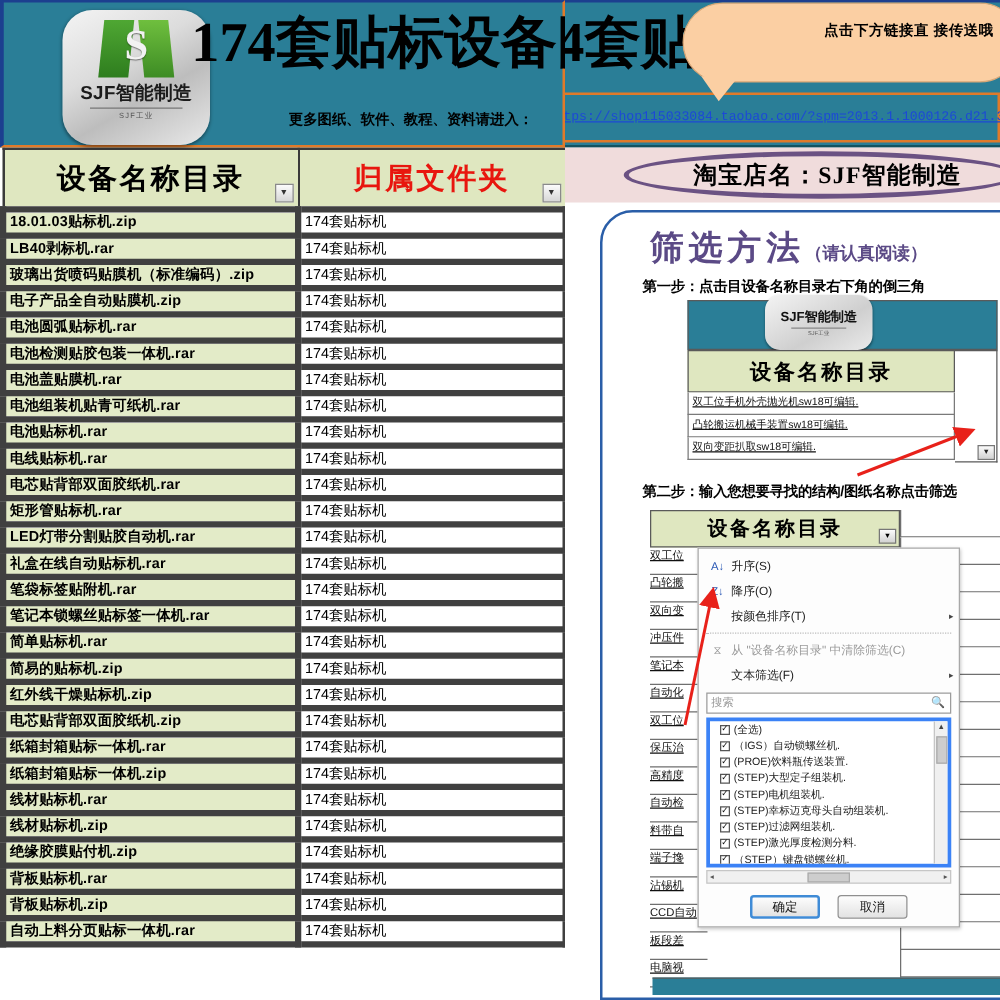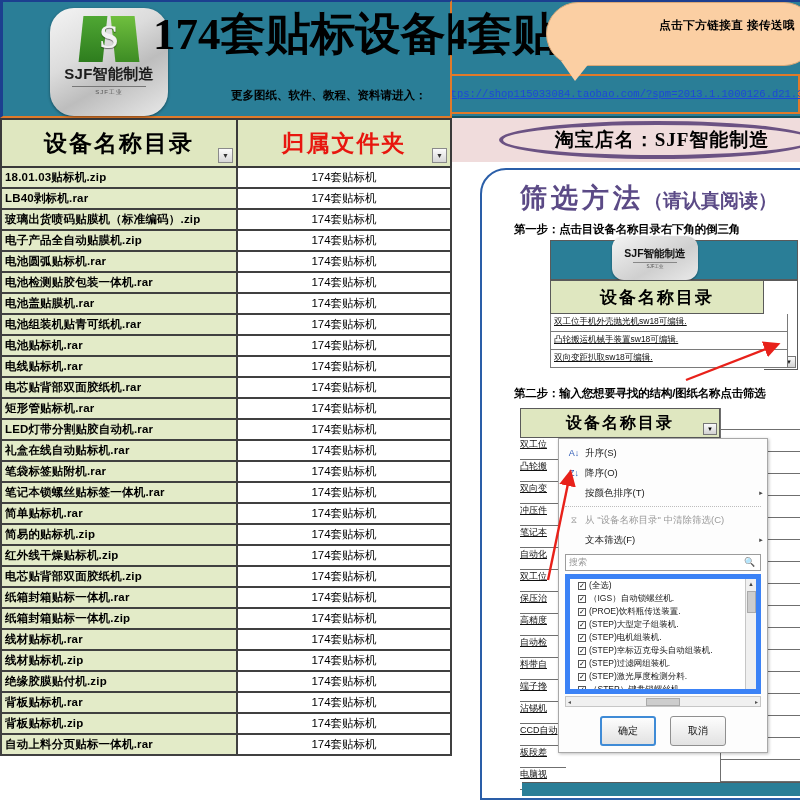--- a/index.html
+++ b/index.html
@@ -62,21 +62,21 @@
     letter-spacing: 0px; white-space: nowrap;
   }
   .more-line {
     position: absolute; left: 228px; top: 86px;
     font-size: 11.5px; font-weight: bold; color: #000; white-space: nowrap;
   }
 
   
   .tbl { width: 452px; border-collapse: collapse; table-layout: fixed; }
   .tbl th, .tbl td {
-    border: 2px solid #404040;
+    border: 5px solid #404040;
     font-size: 11.5px; color: #000;
     height: 21px; padding: 0 3px;
     overflow: hidden; white-space: nowrap;
   }
   .tbl col.c1 { width: 236px; }
   .tbl col.c2 { width: 214px; }
   .hdr-cell {
     background: #dfe7c0;
     height: 48px !important;
     text-align: center;
@@ -90,21 +90,21 @@
   .hdr-cell.red .htxt { color: #e8160e; }
   .filter-btn {
     position: absolute; right: 3px; bottom: 3px;
     width: 15px; height: 15px;
     background: linear-gradient(180deg,#fbfbfb,#d7d7d7);
     border: 1px solid #8a8a8a;
     display: flex; align-items: center; justify-content: center;
     font-size: 7px; color: #333; line-height: 1;
   }
   td.name-cell { background: #e3ebc8; font-weight: bold; text-align: left; letter-spacing: .2px;}
-  td.folder-cell { background: #ffffff; text-align: center; }
+  td.folder-cell { background: #ffffff; }
 
   
   .right-pane {
     position: absolute; left: 452px; top: 0; width: 348px; height: 800px;
     background: #ffffff; overflow: hidden;
   }
   .right-teal {
     position: absolute; left: 0; top: 0; width: 348px; height: 118px;
     background: #2a7e97;
     border-top: 2px solid #1c3f8f; border-bottom: 2px solid #14525f;
@@ -165,21 +165,21 @@
     position: absolute; left: 28px; top: 168px; width: 340px; height: 632px;
     border: 2px solid #2a5ea8; border-radius: 26px 0 0 0;
     background: #ffffff; overflow: hidden;
   }
   .guide-title {
     position: absolute; left: 38px; top: 10px; white-space: nowrap;
     font-family: "Liberation Serif", serif;
     font-size: 27px; font-weight: bold; color: #5b4a86; letter-spacing: 4px;
   }
   .guide-title .sub {
-    font-size: 19px; letter-spacing: 0px; color: #5b4a86; font-weight: bold;
+    font-size: 14px; letter-spacing: 0px; color: #5b4a86; font-weight: bold;
   }
   .step-label {
     position: absolute; font-size: 11.5px; font-weight: bold; color: #000;
     white-space: nowrap; letter-spacing: -.2px;
   }
   .step1-label { left: 32px; top: 52px; }
   .step2-label { left: 32px; top: 216px; }
 
   
   .mini1 { position: absolute; left: 68px; top: 70px; width: 248px; height: 130px; }
@@ -207,21 +207,21 @@
   }
   .mini1-right {
     position: absolute; left: 214px; top: 40px; width: 34px; height: 90px;
     border: 1px solid #5a5a5a; border-left: 0; background: #fff;
   }
   .mini1-filter {
     position: absolute; right: 2px; bottom: 2px; width: 14px; height: 12px;
     background: linear-gradient(180deg,#fbfbfb,#d2d2d2); border: 1px solid #777;
     display: flex; align-items: center; justify-content: center; font-size: 6px; color: #222;
   }
-  .mini1-rows { position: absolute; left: 0; top: 74px; width: 238px; }
+  .mini1-rows { position: absolute; left: 0; top: 74px; width: 214px; }
   .mini1-rows div {
     height: 18px; border: 1px solid #7a7a7a; border-top: 0;
     font-size: 8.5px; color: #111; padding: 2px 0 0 3px;
     white-space: nowrap; overflow: hidden; background: #fff;
   }
   .mini1-rows u { text-decoration: underline; }
   .arrow1 {
     position: absolute; left: 128px; top: 100px; width: 110px; height: 44px;
     pointer-events: none;
   }
@@ -271,21 +271,21 @@
   .menu-item.disabled .mi-icon { color: #9a9a9a; }
   .menu-sep { border-top: 1px dotted #bdbdbd; margin: 3px 6px; height: 0; }
   .search-box {
     margin: 4px 6px 3px 6px; height: 17px;
     border: 1px solid #9c9c9c; background: #fff;
     display: flex; align-items: center; padding: 0 3px;
     font-size: 9px; color: #9a9a9a; position: relative;
   }
   .search-box .mag { position: absolute; right: 4px; top: 2px; font-size: 9px; color: #2a6fd1; }
   .chk-list {
-    margin: 2px 6px 0 6px; border: 5px solid #3b82f6; background: #fff;
+    margin: 2px 6px 0 6px; border: 3px solid #3b82f6; background: #fff;
     height: 120px; position: relative; overflow: hidden;
   }
   .chk-row {
     height: 13px; font-size: 8.5px; color: #1a1a1a;
     display: flex; align-items: center; padding-left: 8px; white-space: nowrap;
   }
   .chk-row .cb {
     width: 8px; height: 8px; border: 1px solid #555; margin-right: 3px;
     display: inline-flex; align-items: center; justify-content: center;
     font-size: 7px; line-height: 1; color: #111; background: #fff; flex: none;
@@ -302,21 +302,21 @@
     background: #cdcdcd; border: 1px solid #aaa;
   }
   .hscroll {
     margin: 2px 6px 0 6px; height: 11px; background: #f0f0f0;
     border: 1px solid #c6c6c6; display: flex; align-items: center;
     font-size: 6px; color: #555; justify-content: space-between; padding: 0 2px;
   }
   .hscroll .hthumb { width: 34px; height: 8px; background: #cdcdcd; border: 1px solid #aaa; }
   .btn-row { display: flex; justify-content: center; gap: 14px; margin-top: 9px; }
   .mbtn {
-    width: 56px; height: 30px; font-size: 10px; color: #111;
+    width: 56px; height: 19px; font-size: 10px; color: #111;
     background: linear-gradient(180deg,#fdfdfd,#e2e2e2);
     border: 1px solid #8f8f8f; border-radius: 3px;
     display: flex; align-items: center; justify-content: center;
   }
   .mbtn.primary { border: 2px solid #3f8bd6; }
   .arrow2 { position: absolute; left: 28px; top: 60px; width: 60px; height: 120px; }
   .statusbar {
     position: absolute; left: 20px; bottom: 0; width: 318px; height: 14px;
     background: #2a7e97; border-top: 1px solid #5a5a5a;
     font-size: 8px; color: #e8e8e8; overflow: hidden; padding-left: 2px;

